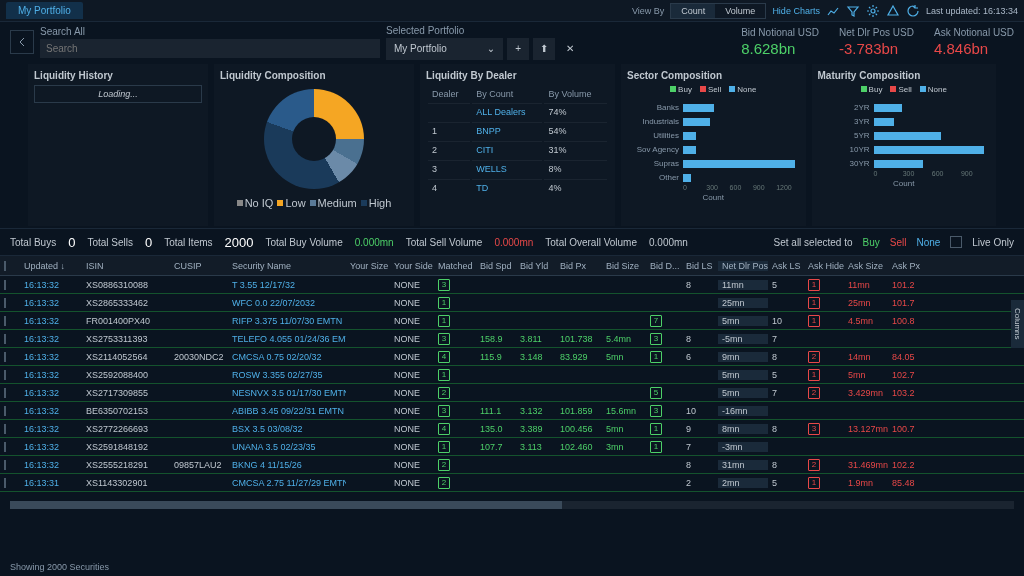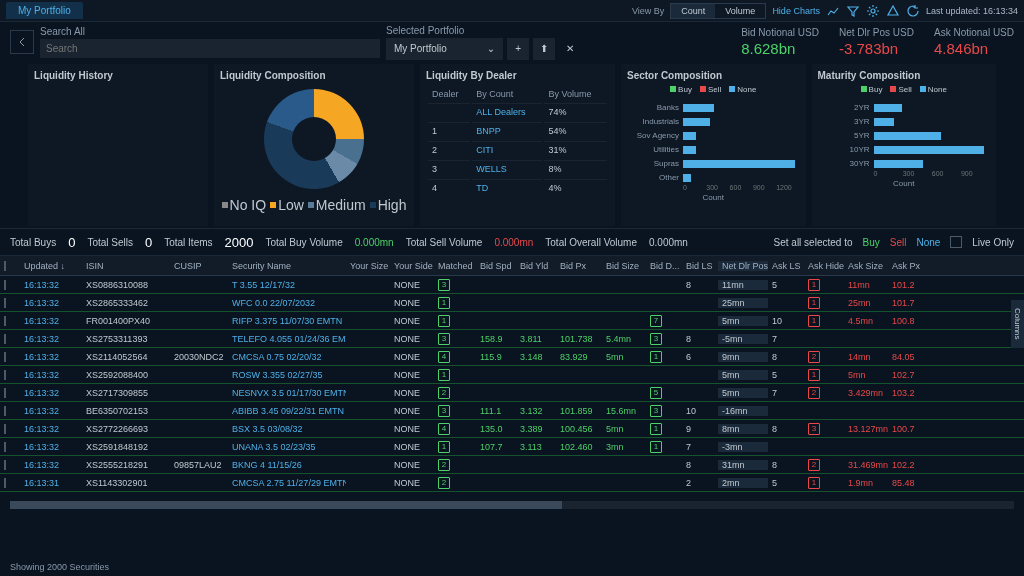--- a/index.html
+++ b/index.html
@@ -28,21 +28,21 @@
 .stat .v{font-size:15px;font-weight:400}
 .green{color:#4dd068}.red{color:#e84848}
 .panels{display:flex;padding:2px 28px;gap:6px;height:166px}
 .panel{background:#0e1824;padding:6px}
 .panel h4{font-size:10px;font-weight:600;color:#c0c8d0;margin-bottom:4px}
 .p1{flex:0 0 180px}
 .loading{border:1px solid #2a3a4a;padding:3px;text-align:center;font-size:9px;font-style:italic}
 .p2{flex:0 0 200px}
 .donut{width:100px;height:100px;margin:8px auto;border-radius:50%;background:conic-gradient(#f5a623 0 90deg,#4a7090 90deg 120deg,#6b8aa8 120deg 150deg,#1a3a5a 150deg 290deg,#2a5a8a 290deg 360deg);position:relative}
 .donut:after{content:'';position:absolute;inset:28px;background:#0e1824;border-radius:50%}
-.legend{display:flex;gap:4px;font-size:14px;justify-content:center;flex-wrap:wrap}
+.legend{display:flex;gap:4px;font-size:11px;justify-content:center;flex-wrap:wrap}
 .legend span{display:flex;align-items:center;gap:2px}
 .legend i{width:6px;height:6px;display:inline-block}
 .p3{flex:0 0 195px}
 .dealer-table{width:100%;font-size:9px}
 .dealer-table th{text-align:left;font-weight:400;color:#8899aa;padding:2px 4px}
 .dealer-table td{padding:3px 4px;border-top:1px solid #1a2430}
 .dealer-table .link{color:#4fb0e8;cursor:pointer}
 .p4,.p5{flex:1}
 .barlegend{display:flex;gap:8px;font-size:8px;justify-content:center;margin:2px 0}
 .barlegend i{width:6px;height:6px;display:inline-block;margin-right:2px}
@@ -149,20 +149,21 @@
   <div class="stat">
         <div class="lbl">Ask Notional USD</div>
         <div class="v red">4.846bn</div>
       </div>
  </div>
 </div>
 
 <div class="panels">
  <div class="panel p1">
       <h4>Liquidity History</h4>
+      <div class="loading">Loading...</div>
     </div>
  <div class="panel p2">
       <h4>Liquidity Composition</h4>
       <div class="donut"></div>
   <div class="legend" id="leg-comp">
         <span><i style="background:#888"></i>No IQ</span>
         <span><i style="background:#f5a623"></i>Low</span>
         <span><i style="background:#5a7a98"></i>Medium</span>
         <span><i style="background:#1a3a5a"></i>High</span>
       </div>
@@ -220,27 +221,27 @@
             <div class="bfill" style="width:26.666666666666668%"></div>
           </div>
         </div>
         <div class="hbar">
           <div class="blabel">Industrials</div>
           <div class="btrack">
             <div class="bfill" style="width:23.333333333333332%"></div>
           </div>
         </div>
         <div class="hbar">
+          <div class="blabel">Utilities</div>
+          <div class="btrack">
+            <div class="bfill" style="width:10.833333333333334%"></div>
+          </div>
+        </div>
+        <div class="hbar">
           <div class="blabel">Sov Agency</div>
-          <div class="btrack">
-            <div class="bfill" style="width:10.833333333333334%"></div>
-          </div>
-        </div>
-        <div class="hbar">
-          <div class="blabel">Utilities</div>
           <div class="btrack">
             <div class="bfill" style="width:10.833333333333334%"></div>
           </div>
         </div>
         <div class="hbar">
           <div class="blabel">Supras</div>
           <div class="btrack">
             <div class="bfill" style="width:95.83333333333334%"></div>
           </div>
         </div>

